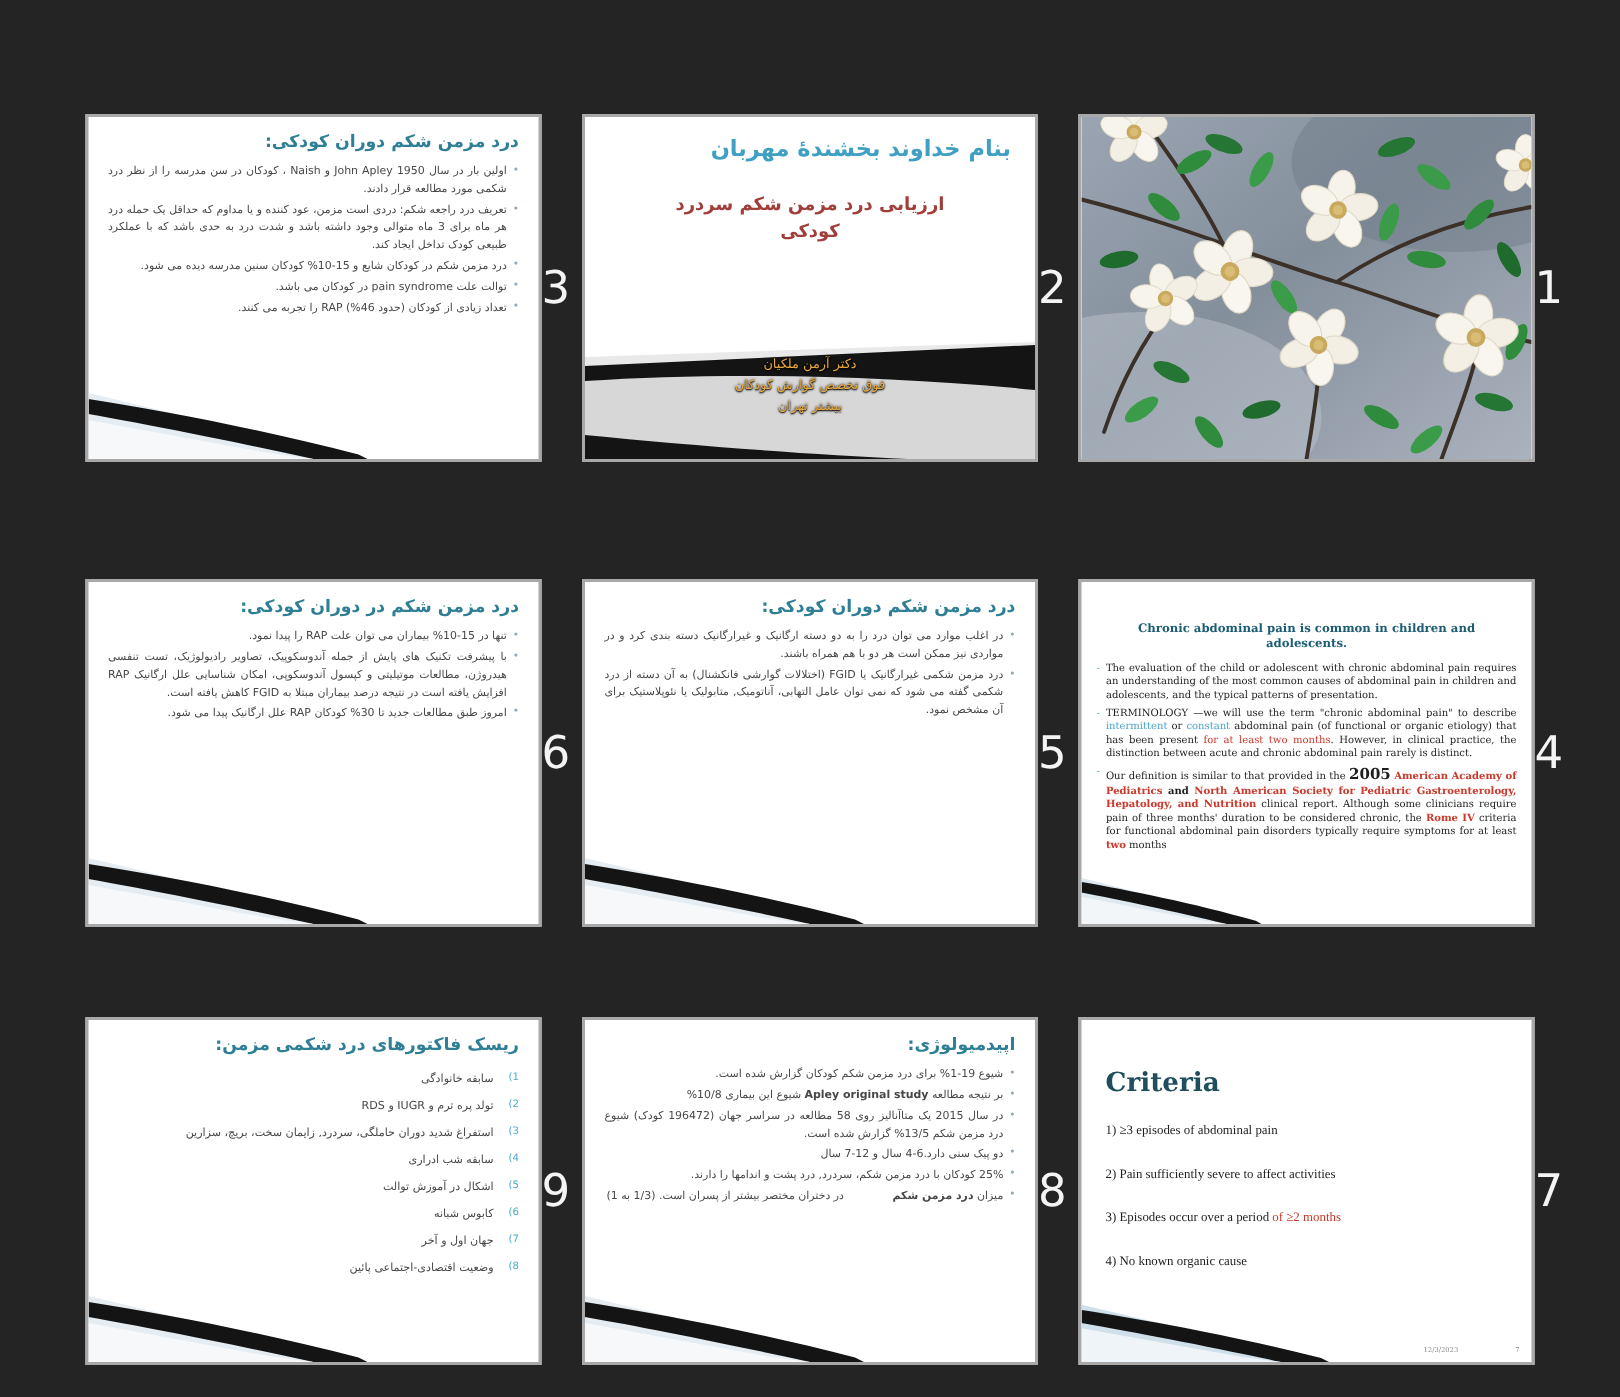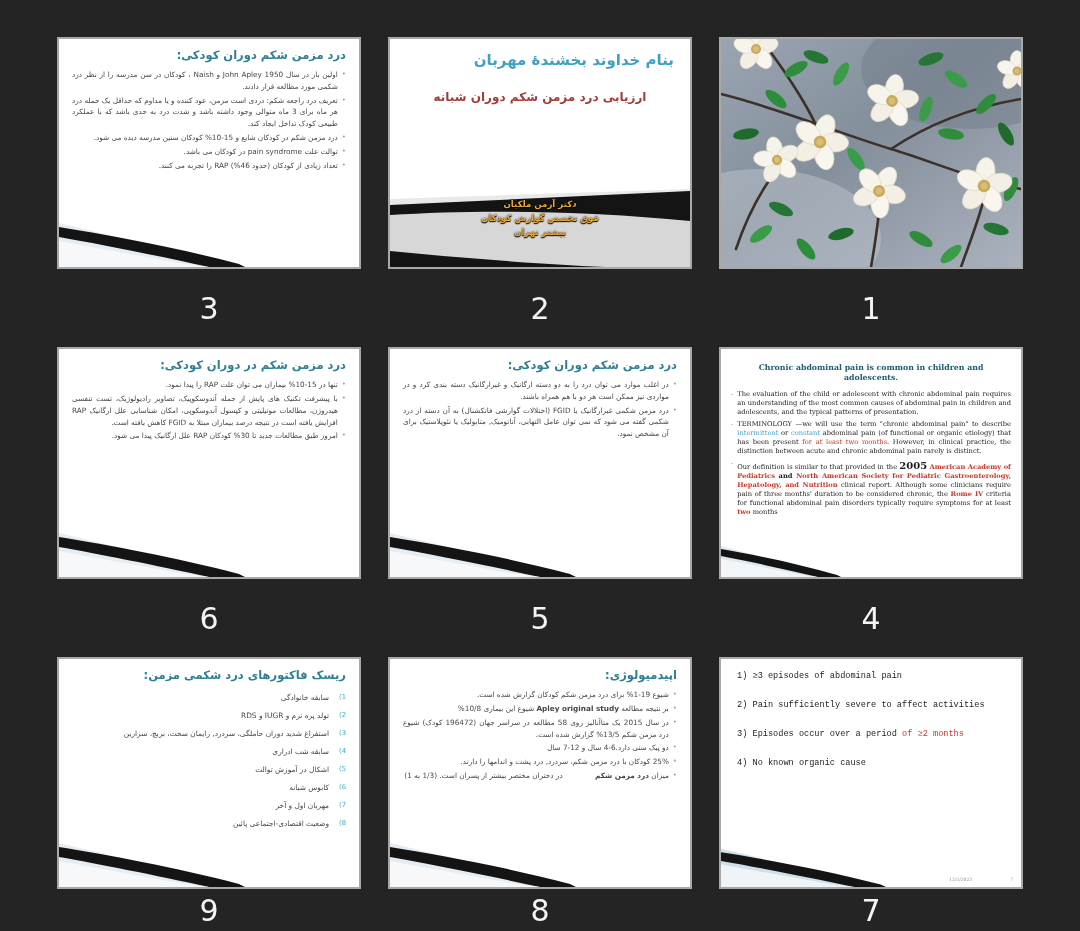--- a/index.html
+++ b/index.html
@@ -11,21 +11,21 @@
   }
   .grid{
     position:absolute;left:0;top:0;width:1080px;height:931px;
     display:grid;
     grid-template-columns:304px 304px 304px;
     grid-template-rows:310px 310px 274px;
     column-gap:27px;
     padding:37px 56px 0 57px;
     box-sizing:border-box;
   }
-  .cell{display:flex;flex-direction:column;align-items:center;border-radius:15px;}
+  .cell{display:flex;flex-direction:row;align-items:center;border-radius:15px;}
   .slide{
     width:300px;height:228px;background:#ffffff;
     border:2px solid #a8a8a8;position:relative;overflow:hidden;
     flex:0 0 auto;
   }
   .num-wrap{flex:1;display:flex;align-items:center;justify-content:center;}
   .num{color:#f4f4f4;font-size:30px;font-family:"DejaVu Sans",sans-serif;}
 
   
   .fa-slide{direction:rtl;text-align:right;height:100%;box-sizing:border-box;padding:9px 13px 4px 13px;position:relative;z-index:2;}
@@ -38,41 +38,41 @@
 
   
   .nitem{display:flex;direction:rtl;justify-content:flex-start;font-size:7.4px;color:#474747;line-height:1.55;margin-bottom:6.5px;}
   .nmark{color:#4bacc6;direction:ltr;unicode-bidi:bidi-override;margin-left:10px;font-size:6.8px;flex:0 0 auto;}
 
   
   .title-slide{position:relative;height:100%;}
   .ts-title{direction:rtl;text-align:right;color:#3fa0c4;font-weight:bold;font-size:15px;line-height:1.55;padding:10px 16px 0 70px;}
   .ts-subtitle{direction:rtl;text-align:center;color:#a13e3a;font-weight:bold;font-size:12px;line-height:1.5;margin-top:16px;padding:0 40px;}
   .ts-credits{position:absolute;left:0;right:0;top:158px;z-index:3;direction:rtl;text-align:center;
-    color:#e8a93b;font-weight:bold;font-size:8.6px;line-height:1.65;
+    color:#e8a93b;font-weight:normal;font-size:8.6px;line-height:1.65;
     text-shadow:0 1px 1px #000,0 0 2px #000;}
   .band-svg{position:absolute;left:0;bottom:0;width:100%;height:78px;z-index:1;}
 
   
   .swoosh{position:absolute;left:0;bottom:0;width:62%;height:60px;z-index:1;}
 
   
-  .en-slide{height:100%;box-sizing:border-box;padding:12px 10px;position:relative;z-index:2;font-family:"DejaVu Serif",serif;}
+  .en-slide{height:100%;box-sizing:border-box;padding:24px 10px;position:relative;z-index:2;font-family:"DejaVu Serif",serif;}
   .s4-title{color:#1c5d73;font-weight:bold;font-size:7.8px;text-align:center;margin:2px 8px 7px 8px;line-height:1.3;}
   .s4-bullet{display:flex;font-size:6.7px;color:#1d1d1d;line-height:1.34;margin-bottom:3px;}
   .s4-bullet .dash{color:#4bacc6;flex:0 0 auto;margin-right:4px;}
   .s4-bullet .btxt{flex:1;text-align:justify;}
   .seg-b{color:#4aa3c9;}
   .seg-r{color:#c9392c;}
   .seg-rb{color:#c9392c;font-weight:bold;}
   .seg-kb{font-weight:bold;}
   .seg-big{font-weight:bold;font-size:10px;}
 
   .crit-title{color:#1f4e5e;font-weight:bold;font-size:17.5px;margin:8px 0 16px 6px;font-family:"DejaVu Serif",serif;}
-  .crit-item{font-size:8.6px;color:#1d1d1d;margin:0 0 19px 6px;font-family:Liberation Mono, monospace;}
+  .crit-item{font-size:8.6px;color:#1d1d1d;margin:0 0 19px 6px;font-family:Liberation Serif, serif;}
   .crit-footer{position:absolute;right:8px;bottom:5px;display:flex;gap:38px;color:#8a8a8a;font-size:4.5px;z-index:3;font-family:"DejaVu Serif",serif;}
 
   
   .photo-svg{width:100%;height:100%;display:block;}
 </style>
 </head>
 <body>
 
 <div class="grid">
 
@@ -109,21 +109,21 @@
     </div>
     <div class="num-wrap">
       <div class="num">3</div>
     </div>
   </div>
 
   <div class="cell">
     <div class="slide">
       <div class="title-slide">
         <div class="ts-title">بنام خداوند بخشندهٔ مهربان</div>
-        <div class="ts-subtitle">ارزیابی درد مزمن شکم دوران شبانه</div>
+        <div class="ts-subtitle">ارزیابی درد مزمن شکم سردرد کودکی</div>
         <svg class="band-svg" viewBox="0 0 300 78" preserveAspectRatio="none">
           <polygon points="0,10 300,0 300,16 0,20" fill="#e9e9e9"></polygon>
           <path d="M0,24 C90,18 200,20 300,30 L300,78 L0,78 Z" fill="#d7d7d7"></path>
           <path d="M0,16 L300,2 L300,32 C200,22 90,20 0,26 Z" fill="#141414"></path>
           <path d="M0,62 C70,69 150,75 215,78 L0,78 Z" fill="#141414"></path>
         </svg>
         <div class="ts-credits">
           <div>دکتر آرمن ملکیان</div>
           <div>فوق تخصص گوارش کودکان</div>
           <div>بیشتر تهران</div>
@@ -315,21 +315,21 @@
         <div class="nitem">
             <span class="nmark">(5</span>
             <span>اشکال در آموزش توالت</span>
           </div>
         <div class="nitem">
             <span class="nmark">(6</span>
             <span>کابوس شبانه</span>
           </div>
         <div class="nitem">
             <span class="nmark">(7</span>
-            <span>مهربان اول و آخر</span>
+            <span>جهان اول و آخر</span>
           </div>
         <div class="nitem">
             <span class="nmark">(8</span>
             <span>وضعیت اقتصادی-اجتماعی پائین</span>
           </div>
       </div>
       <svg class="swoosh" viewBox="0 0 186 60" preserveAspectRatio="none">
         <polygon points="0,16 150,52 186,60 0,60" fill="#e6edf2"></polygon>
         <path d="M0,20 C50,28 115,40 180,57 L186,60 L150,60 C95,48 40,37 0,30 Z" fill="#141414"></path>
         <polygon points="0,34 120,56 150,60 0,60" fill="#f6f8fa"></polygon>
@@ -376,20 +376,21 @@
       </svg>
     </div>
     <div class="num-wrap">
       <div class="num">8</div>
     </div>
   </div>
 
   <div class="cell">
     <div class="slide">
       <div class="en-slide">
+        <div class="crit-title">Criteria</div>
         <div class="crit-item">1) ≥3 episodes of abdominal pain</div>
         <div class="crit-item">2) Pain sufficiently severe to affect activities</div>
         <div class="crit-item"><span>3) Episodes occur over a period </span><span class="seg-r">of ≥2 months</span></div>
         <div class="crit-item">4) No known organic cause</div>
         <div class="crit-footer">
           <span>12/3/2023</span>
           <span>7</span>
         </div>
       </div>
       <svg class="swoosh" style="width:55%;height:52px;" viewBox="0 0 186 60" preserveAspectRatio="none">

